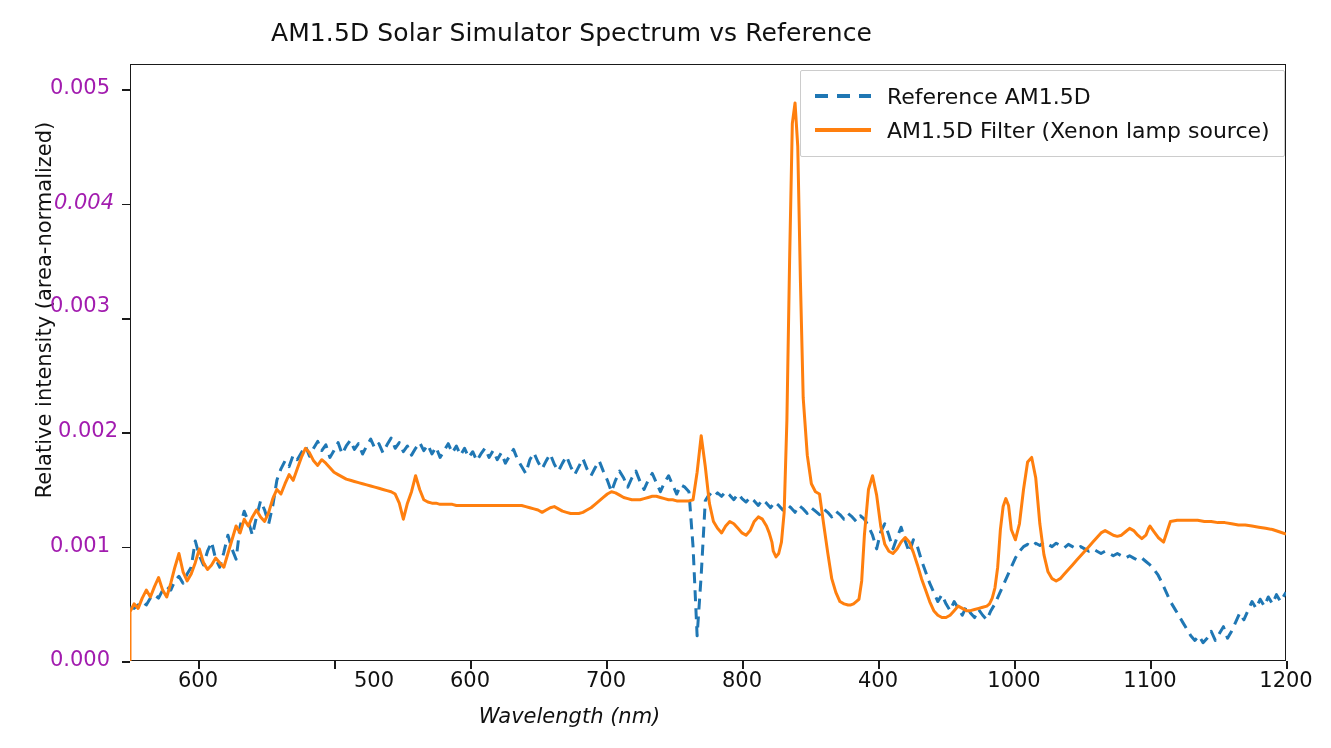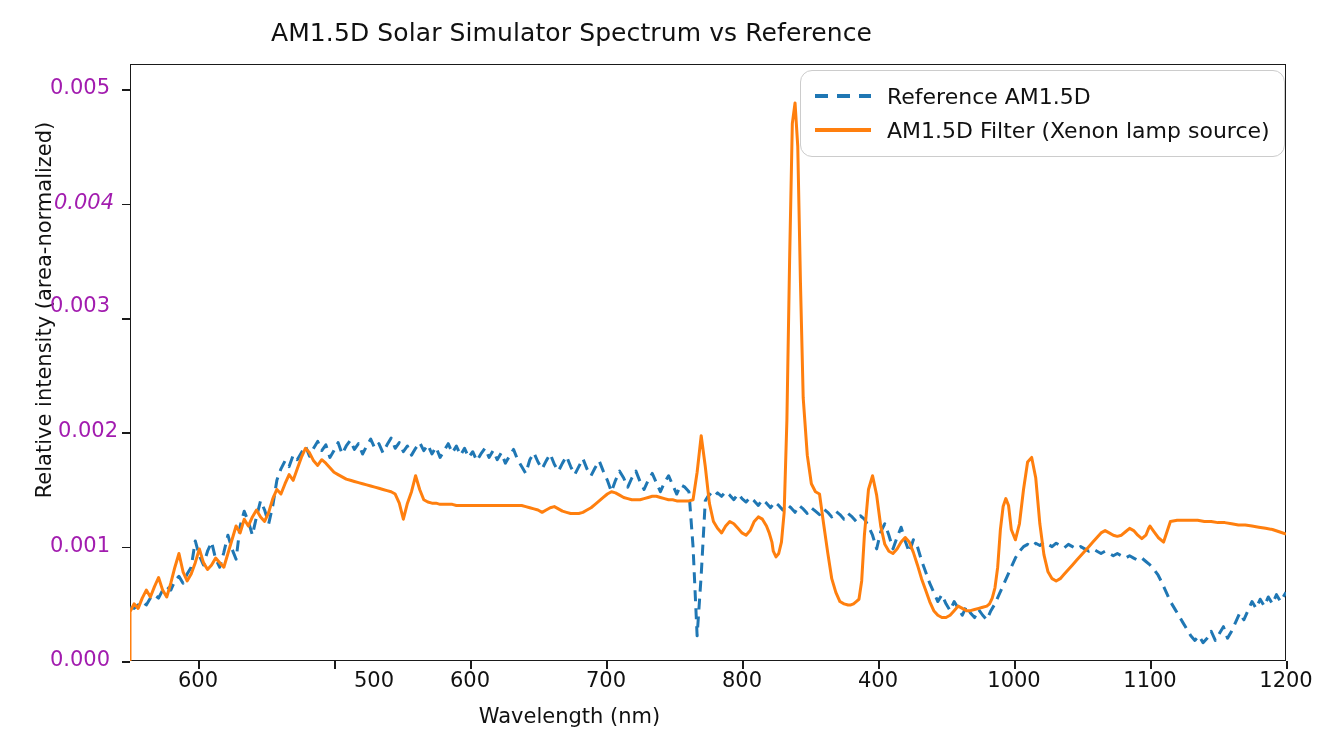--- a/index.html
+++ b/index.html
@@ -4,31 +4,31 @@
 <style>
   html,body{margin:0;padding:0;background:#ffffff;}
   body{width:1331px;height:748px;overflow:hidden;
        font-family:"DejaVu Sans","Liberation Sans",sans-serif;color:#000;}
   #figure{position:relative;width:1331px;height:748px;background:#ffffff;}
   #chart-title{position:absolute;left:0;top:18px;width:1143px;text-align:center;
                font-size:25px;color:#111;letter-spacing:.1px;}
   #ylabel{position:absolute;left:-236px;top:298px;width:560px;text-align:center;
           transform:rotate(-90deg);font-size:21px;color:#111;}
   #xlabel{position:absolute;left:0;top:704px;width:1139px;text-align:center;
-          font-size:21px;color:#111;}
+          font-size:21px;color:#111;font-style:italic;}
   #plot{position:absolute;left:130px;top:64px;width:1156px;height:597px;
         border:1.7px solid #1a1a1a;box-sizing:border-box;background:#fff;}
   #svg-layer{position:absolute;left:130px;top:64px;width:1156px;height:597px;
              pointer-events:none;}
   .ytick-label{position:absolute;text-align:right;width:110px;font-size:21px;color:#a21caf;}
   .ytick-mark{position:absolute;width:8px;height:1.7px;background:#1a1a1a;left:122px;}
   .xtick-label{position:absolute;text-align:center;width:120px;font-size:21px;color:#111;top:668px;}
   .xtick-mark{position:absolute;height:8px;width:1.7px;background:#1a1a1a;top:661px;}
   #legend{position:absolute;left:800px;top:70px;width:485px;
-          border:1px solid #cccccc;border-radius:12px;background:rgba(255,255,255,.92);
+          border:1px solid #cccccc;border-radius:2px;background:rgba(255,255,255,.92);
           padding:8px 12px 9px 12px;box-sizing:border-box;}
   .legend-row{display:flex;align-items:center;height:34px;}
   .legend-swatch{width:60px;height:20px;margin-right:14px;flex:0 0 60px;position:relative;}
   .legend-swatch svg{display:block;}
   .legend-text{font-size:22px;color:#111;white-space:nowrap;}
 </style>
 </head>
 <body>
 
 <div id="figure">

